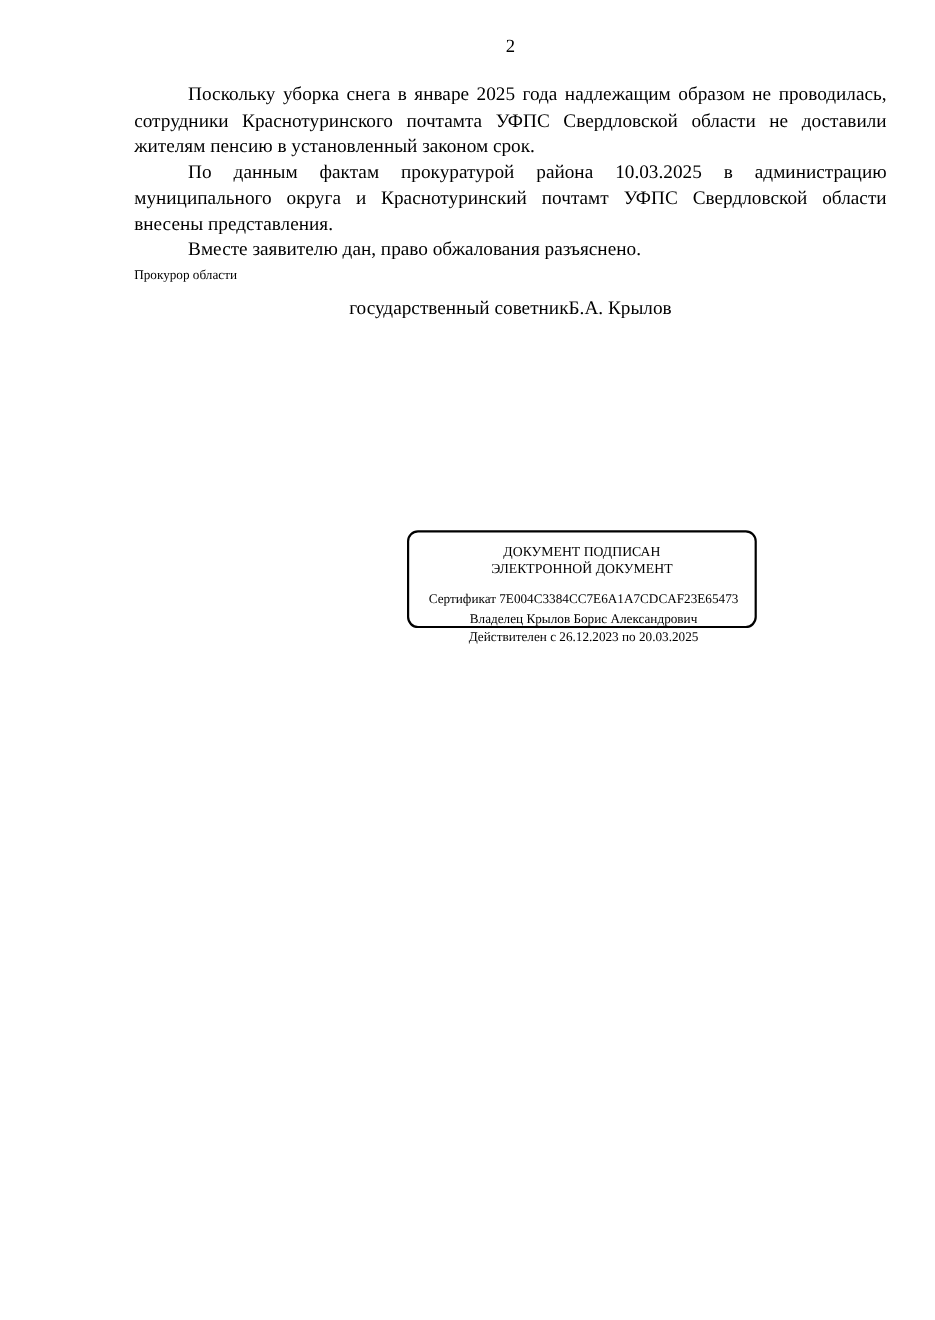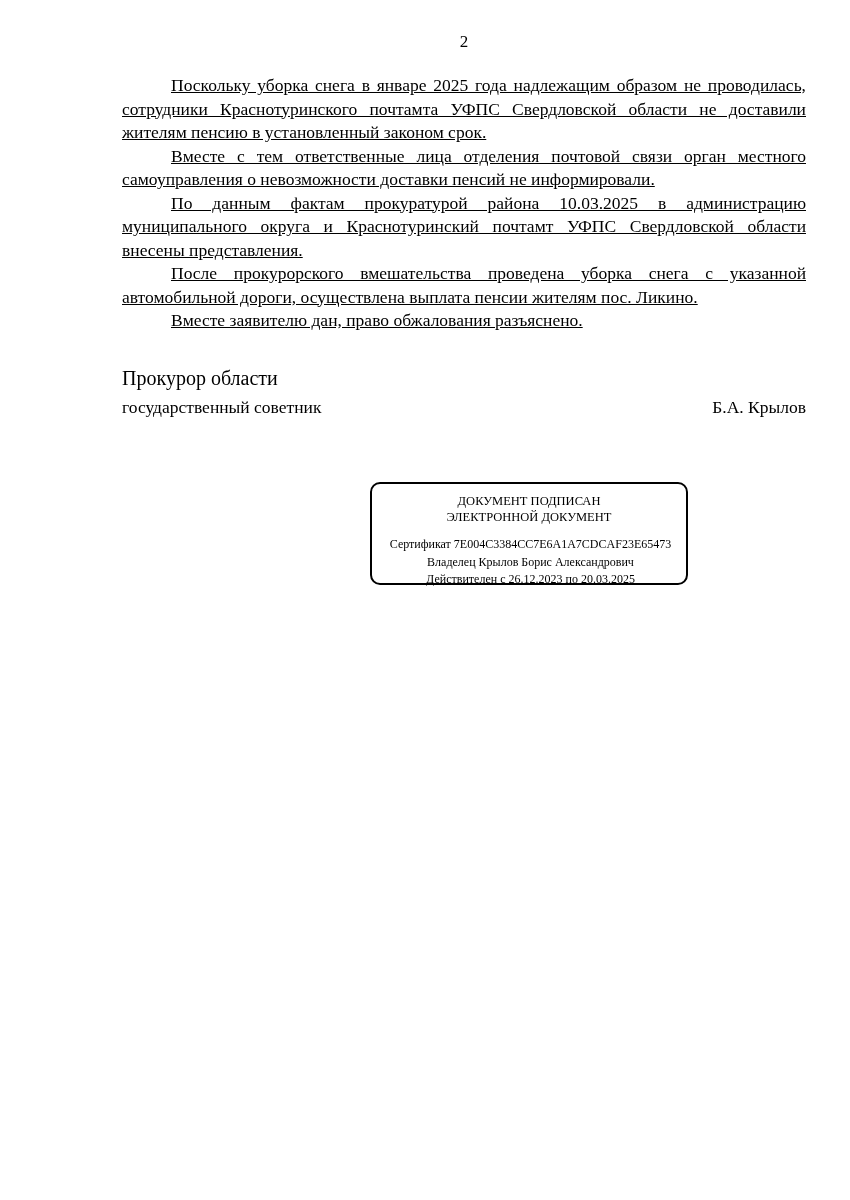--- a/index.html
+++ b/index.html
@@ -29,44 +29,42 @@
   }
   .body-text {
     margin-top: 22px;
     font-size: 17.5px;
     line-height: 23.5px;
     text-align: justify;
   }
   .body-text p {
     margin: 0;
     text-indent: 49px;
-    text-decoration: underline;
   }
   .sig-title {
-    margin-top: 34px;
-    font-size: 20px;
+    font-size: 12px;
     line-height: 23.5px;
   }
   .sig-row {
     display: flex;
-    justify-content: space-between;
+    justify-content: center;
     align-items: flex-end;
     margin-top: 6px;
     font-size: 17.5px;
     line-height: 23.5px;
   }
   .sig-rank div {
     line-height: 23.5px;
   }
   .stamp {
     position: absolute;
     left: 370px;
     top: 482px;
     width: 318px;
-    height: 103px;
+    height: 89px;
     box-sizing: border-box;
     border: 2.5px solid #000000;
     border-radius: 10px;
     padding: 10px 10px 0 10px;
     background: #ffffff;
   }
   .stamp-header {
     text-align: center;
     font-size: 12.5px;
     line-height: 15.5px;
@@ -85,23 +83,21 @@
 </head>
 <body>
 
 <div class="page">
   <div class="content">
 
     <div class="page-number">2</div>
 
     <div class="body-text">
       <p>Поскольку уборка снега в январе 2025 года надлежащим образом не проводилась, сотрудники Краснотуринского почтамта УФПС Свердловской области не доставили жителям пенсию в установленный законом срок.</p>
-      <p>Вместе с тем ответственные лица отделения почтовой связи орган местного самоуправления о невозможности доставки пенсий не информировали.</p>
       <p>По данным фактам прокуратурой района 10.03.2025 в администрацию муниципального округа и Краснотуринский почтамт УФПС Свердловской области внесены представления.</p>
-      <p>После прокурорского вмешательства проведена уборка снега с указанной автомобильной дороги, осуществлена выплата пенсии жителям пос. Ликино.</p>
       <p>Вместе заявителю дан, право обжалования разъяснено.</p>
     </div>
 
     <div class="sig-title">Прокурор области</div>
 
     <div class="sig-row">
       <div class="sig-rank">
         <div>государственный советник</div>
       </div>
       <div class="sig-name">Б.А. Крылов</div>

